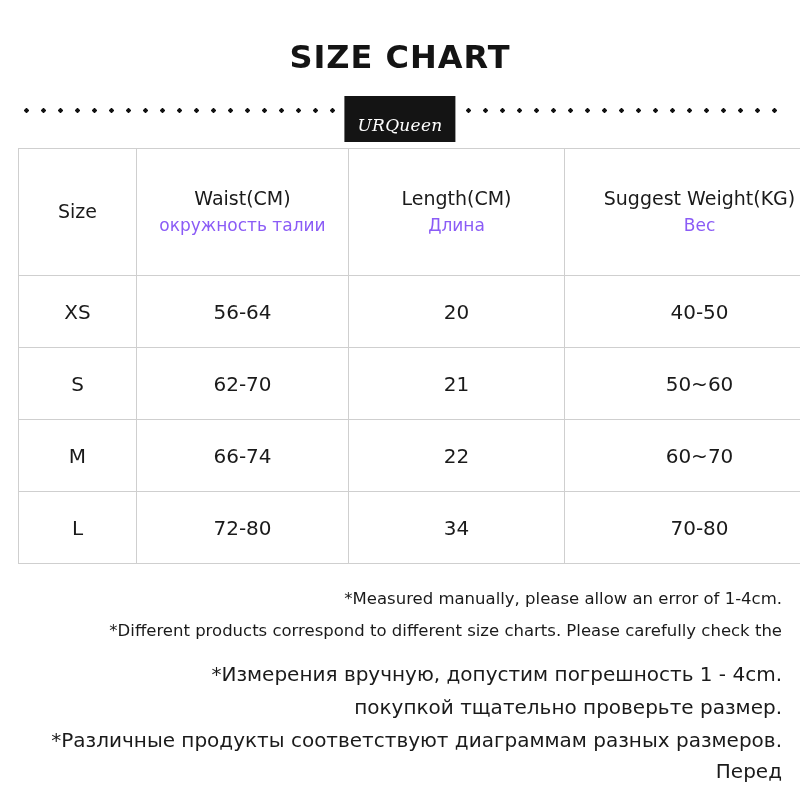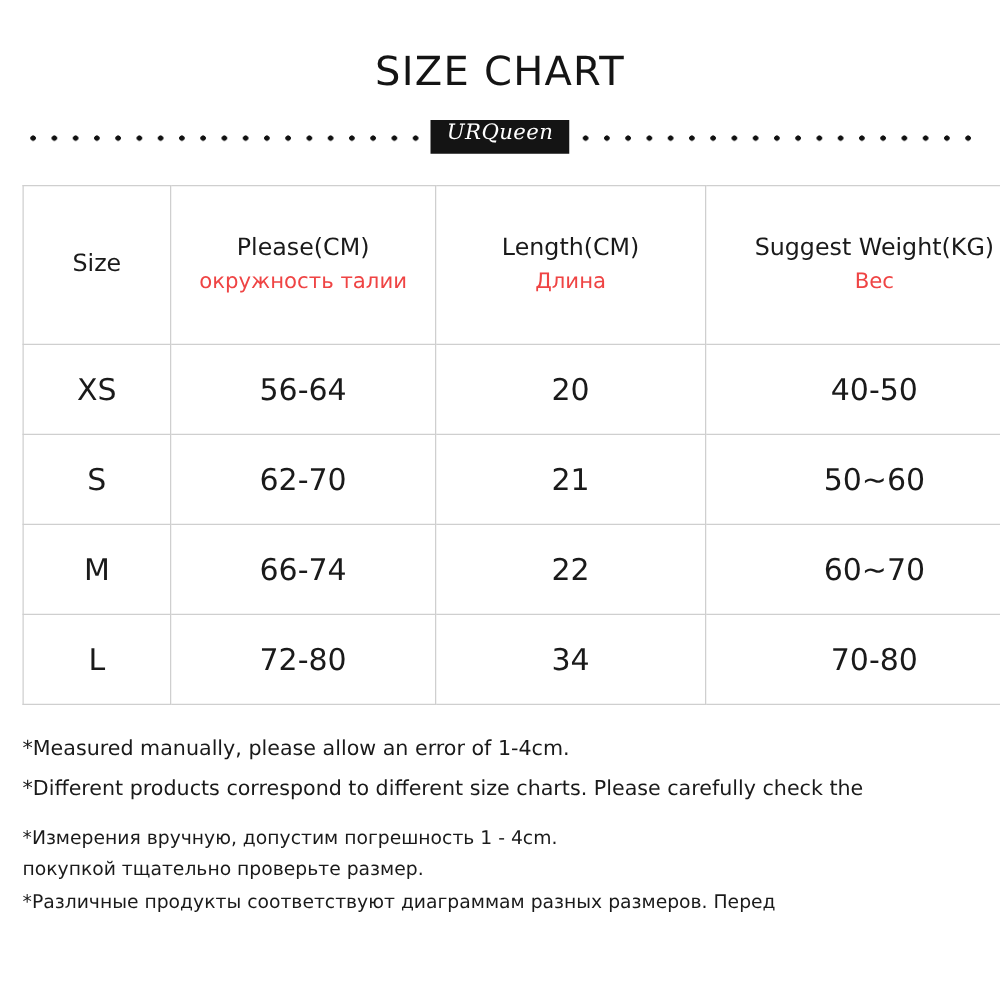--- a/index.html
+++ b/index.html
@@ -19,21 +19,21 @@
     width: 800px;
     height: 800px;
     box-sizing: border-box;
   }
 
   
   .title {
     text-align: center;
     font-size: 32px;
     letter-spacing: 1px;
-    font-weight: 400;
+    font-weight: 700;
     color: #141414;
     margin: 38px 0 0 0;
     font-family: "DejaVu Sans", sans-serif;
   }
 
   
   .divider-row {
     position: relative;
     height: 46px;
     margin-top: 18px;
@@ -49,21 +49,21 @@
     background-repeat: repeat-x;
     background-position: left center;
   }
   .logo-box {
     position: absolute;
     left: 50%;
     top: 2px;
     transform: translateX(-50%);
     background: #141414;
     color: #ffffff;
-    padding: 2px 13px 8px 13px;
+    padding: 21px 13px 8px 13px;
     font-size: 17px;
     font-style: italic;
     letter-spacing: 0.3px;
     font-family: "DejaVu Serif", serif;
     line-height: 1;
   }
 
   
   .table-wrap {
     margin: 8px 18px 0 18px;
@@ -90,47 +90,48 @@
     padding: 4px 6px;
   }
   .head-en {
     font-size: 19px;
     line-height: 1.35;
     color: #1a1a1a;
   }
   .head-ru {
     font-size: 17px;
     line-height: 1.4;
-    color: #ef4444;
+    color: #8b5cf6;
     margin-top: 2px;
   }
   .head-single {
     font-size: 19px;
   }
   tbody td {
     height: 69px;
-    font-size: 24px;
+    font-size: 20px;
     color: #1a1a1a;
   }
 
   
   .notes {
     margin: 22px 18px 0 18px;
+    text-align: right;
   }
   .note-line {
     font-size: 16.5px;
     line-height: 1.55;
     color: #1a1a1a;
     margin: 0 0 6px 0;
   }
   .note-gap {
     height: 10px;
   }
   .note-ru {
-    font-size: 15px;
+    font-size: 20px;
     line-height: 1.55;
     color: #1a1a1a;
     margin: 0 0 2px 0;
   }
 </style>
 </head>
 <body>
 
 <div class="page">
 
@@ -142,21 +143,21 @@
   </div>
 
   <div class="table-wrap">
     <table class="size-table">
       <thead>
         <tr>
           <td class="col-size">
             <div class="head-en head-single">Size</div>
           </td>
           <td class="col-waist">
-            <div class="head-en">Please(CM)</div>
+            <div class="head-en">Waist(CM)</div>
             <div class="head-ru">окружность талии</div>
           </td>
           <td class="col-length">
             <div class="head-en">Length(CM)</div>
             <div class="head-ru">Длина</div>
           </td>
           <td class="col-weight">
             <div class="head-en">Suggest Weight(KG)</div>
             <div class="head-ru">Вес</div>
           </td>

